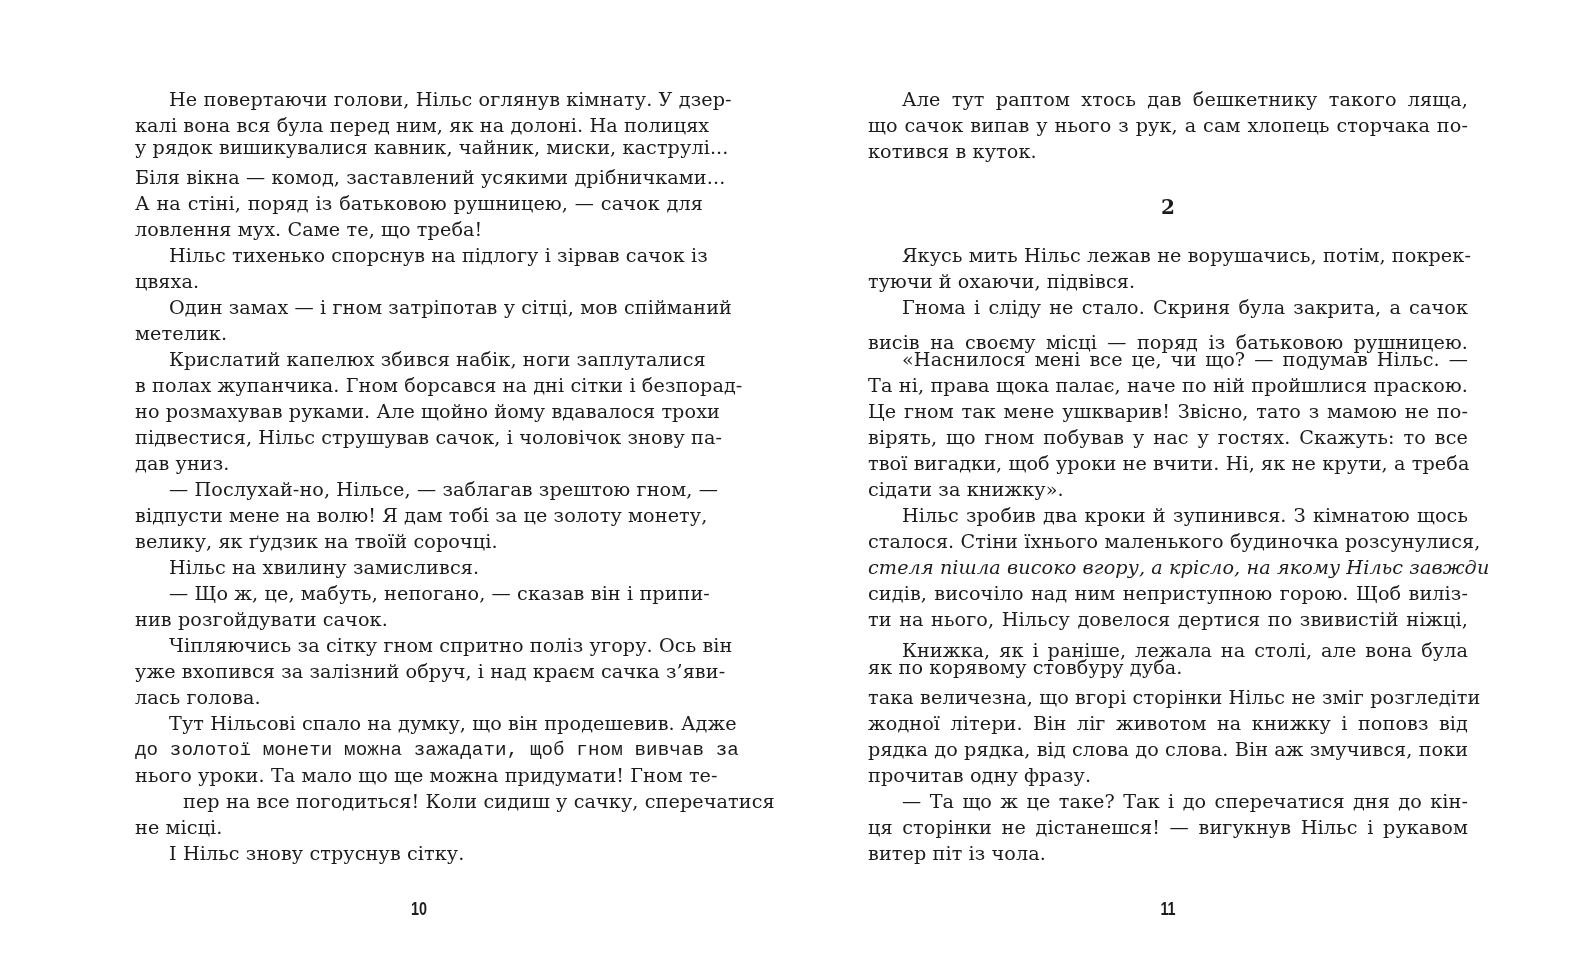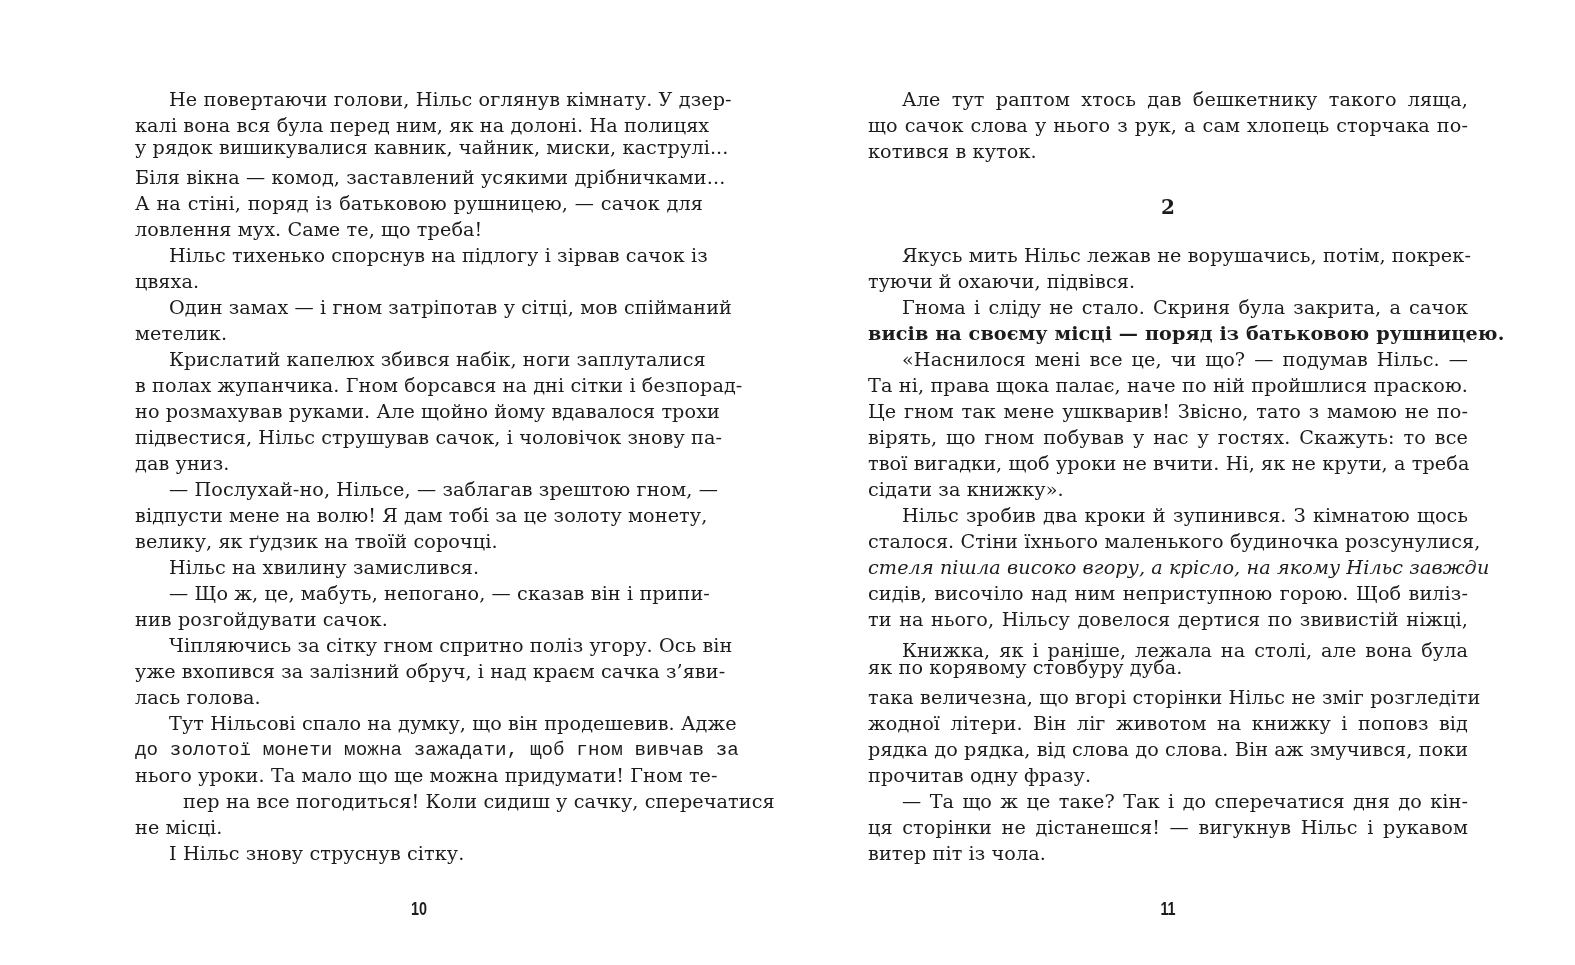--- a/index.html
+++ b/index.html
@@ -66,29 +66,29 @@
       <div class="line" style="top: 702px; margin-left: 48px;">пер на все погодиться! Коли сидиш у сачку, сперечатися</div>
       <div class="line last" style="top: 728px;">не місці.</div>
       <div class="line indent last" style="top: 754px;">І Нільс знову струснув сітку.</div>
     </div>
   <div class="page-number" style="top:899px;">10</div>
 </div>
 
 <div class="page page-right">
   <div class="text-block" id="right-top-lines" style="top:87px;">
       <div class="line indent" style="top: 0px;">Але тут раптом хтось дав бешкетнику такого ляща,</div>
-      <div class="line" style="top: 26px;">що сачок слова у нього з рук, а сам хлопець сторчака по-</div>
+      <div class="line" style="top: 26px;">що сачок випав у нього з рук, а сам хлопець сторчака по-</div>
       <div class="line last" style="top: 52px;">котився в куток.</div>
     </div>
   <div class="heading" style="top:194px;">2</div>
   <div class="text-block" id="right-lines" style="top:243px;">
       <div class="line indent" style="top: 0px;">Якусь мить Нільс лежав не ворушачись, потім, покрек-</div>
       <div class="line last" style="top: 26px;">туючи й охаючи, підвівся.</div>
       <div class="line indent" style="top: 52px;">Гнома і сліду не стало. Скриня була закрита, а сачок</div>
-      <div class="line" style="top: 78px; font-weight: bold;">висів на своєму місці — поряд із батьковою рушницею.</div>
+      <div class="line" style="top: 87px;">висів на своєму місці — поряд із батьковою рушницею.</div>
       <div class="line indent" style="top: 104px;">«Наснилося мені все це, чи що? — подумав Нільс. —</div>
       <div class="line" style="top: 130px;">Та ні, права щока палає, наче по ній пройшлися праскою.</div>
       <div class="line" style="top: 156px;">Це гном так мене ушкварив! Звісно, тато з мамою не по-</div>
       <div class="line" style="top: 182px;">вірять, що гном побував у нас у гостях. Скажуть: то все</div>
       <div class="line" style="top: 208px;">твої вигадки, щоб уроки не вчити. Ні, як не крути, а треба</div>
       <div class="line last" style="top: 234px;">сідати за книжку».</div>
       <div class="line indent" style="top: 260px;">Нільс зробив два кроки й зупинився. З кімнатою щось</div>
       <div class="line" style="top: 286px;">сталося. Стіни їхнього маленького будиночка розсунулися,</div>
       <div class="line" style="top: 312px; font-style: italic;">стеля пішла високо вгору, а крісло, на якому Нільс завжди</div>
       <div class="line" style="top: 338px;">сидів, височіло над ним неприступною горою. Щоб вилiз-</div>

